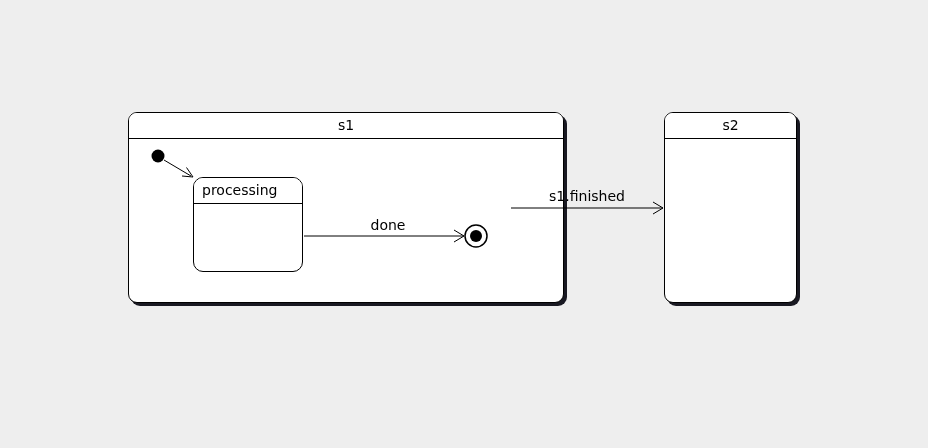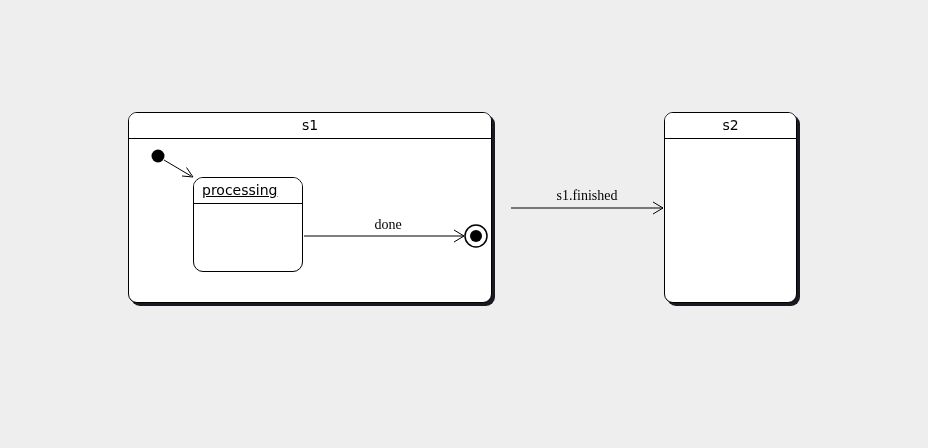--- a/index.html
+++ b/index.html
@@ -33,44 +33,43 @@
   }
   .state-title {
     height: 25px;
     line-height: 25px;
     border-bottom: 1px solid #000000;
     font-size: 14px;
     white-space: nowrap;
     background: #ffffff;
   }
   .state-title.centered { text-align: center; }
-  .state-title.leftal   { text-align: left; padding-left: 8px; text-decoration: underline; }
+  .state-title.leftal   { text-align: left; padding-left: 8px; }
   .state-body { position: absolute; left:0; right:0; top:26px; bottom:0; }
   svg.overlay {
     position: absolute;
     left: 0; top: 0;
     width: 928px; height: 448px;
     pointer-events: none;
   }
   .edge-label {
     position: absolute;
     transform: translateX(-50%);
     font-size: 14px;
     line-height: 16px;
     color: #000000;
     white-space: nowrap;
-    font-family: Liberation Serif, serif;
   }
 </style>
 </head>
 <body>
 
 <div class="canvas">
 
-  <div class="state composite" style="left:128px; top:112px; width:364px; height:191px;">
+  <div class="state composite" style="left:128px; top:112px; width:436px; height:191px;">
     <div class="state-title centered">s1</div>
     <div class="state-body"></div>
   </div>
 
   <div class="state composite" style="left:664px; top:112px; width:133px; height:191px;">
     <div class="state-title centered">s2</div>
     <div class="state-body"></div>
   </div>
 
   <div class="state simple" style="left:193px; top:177px; width:110px; height:95px;">

